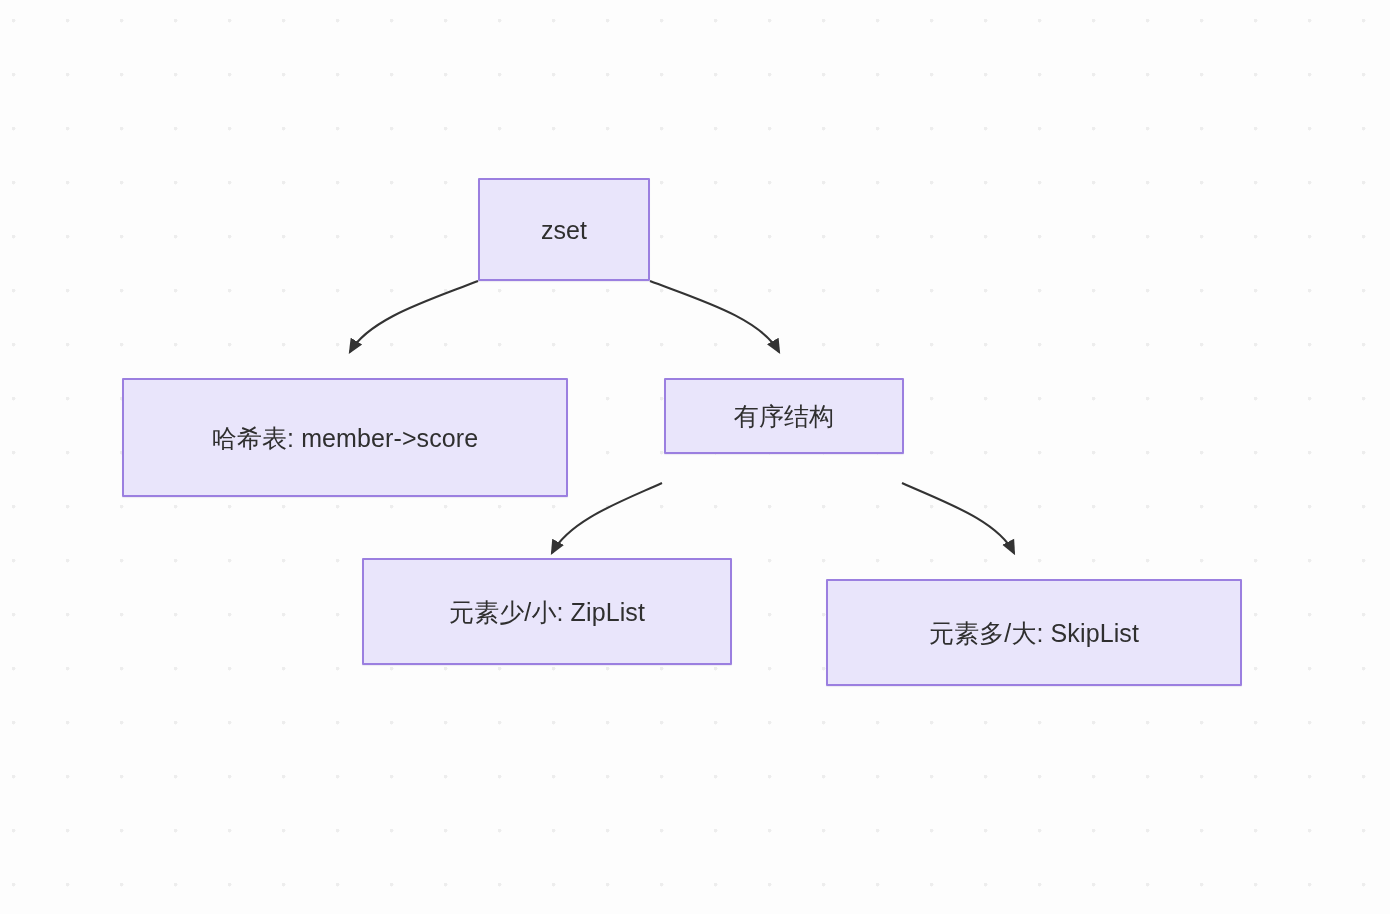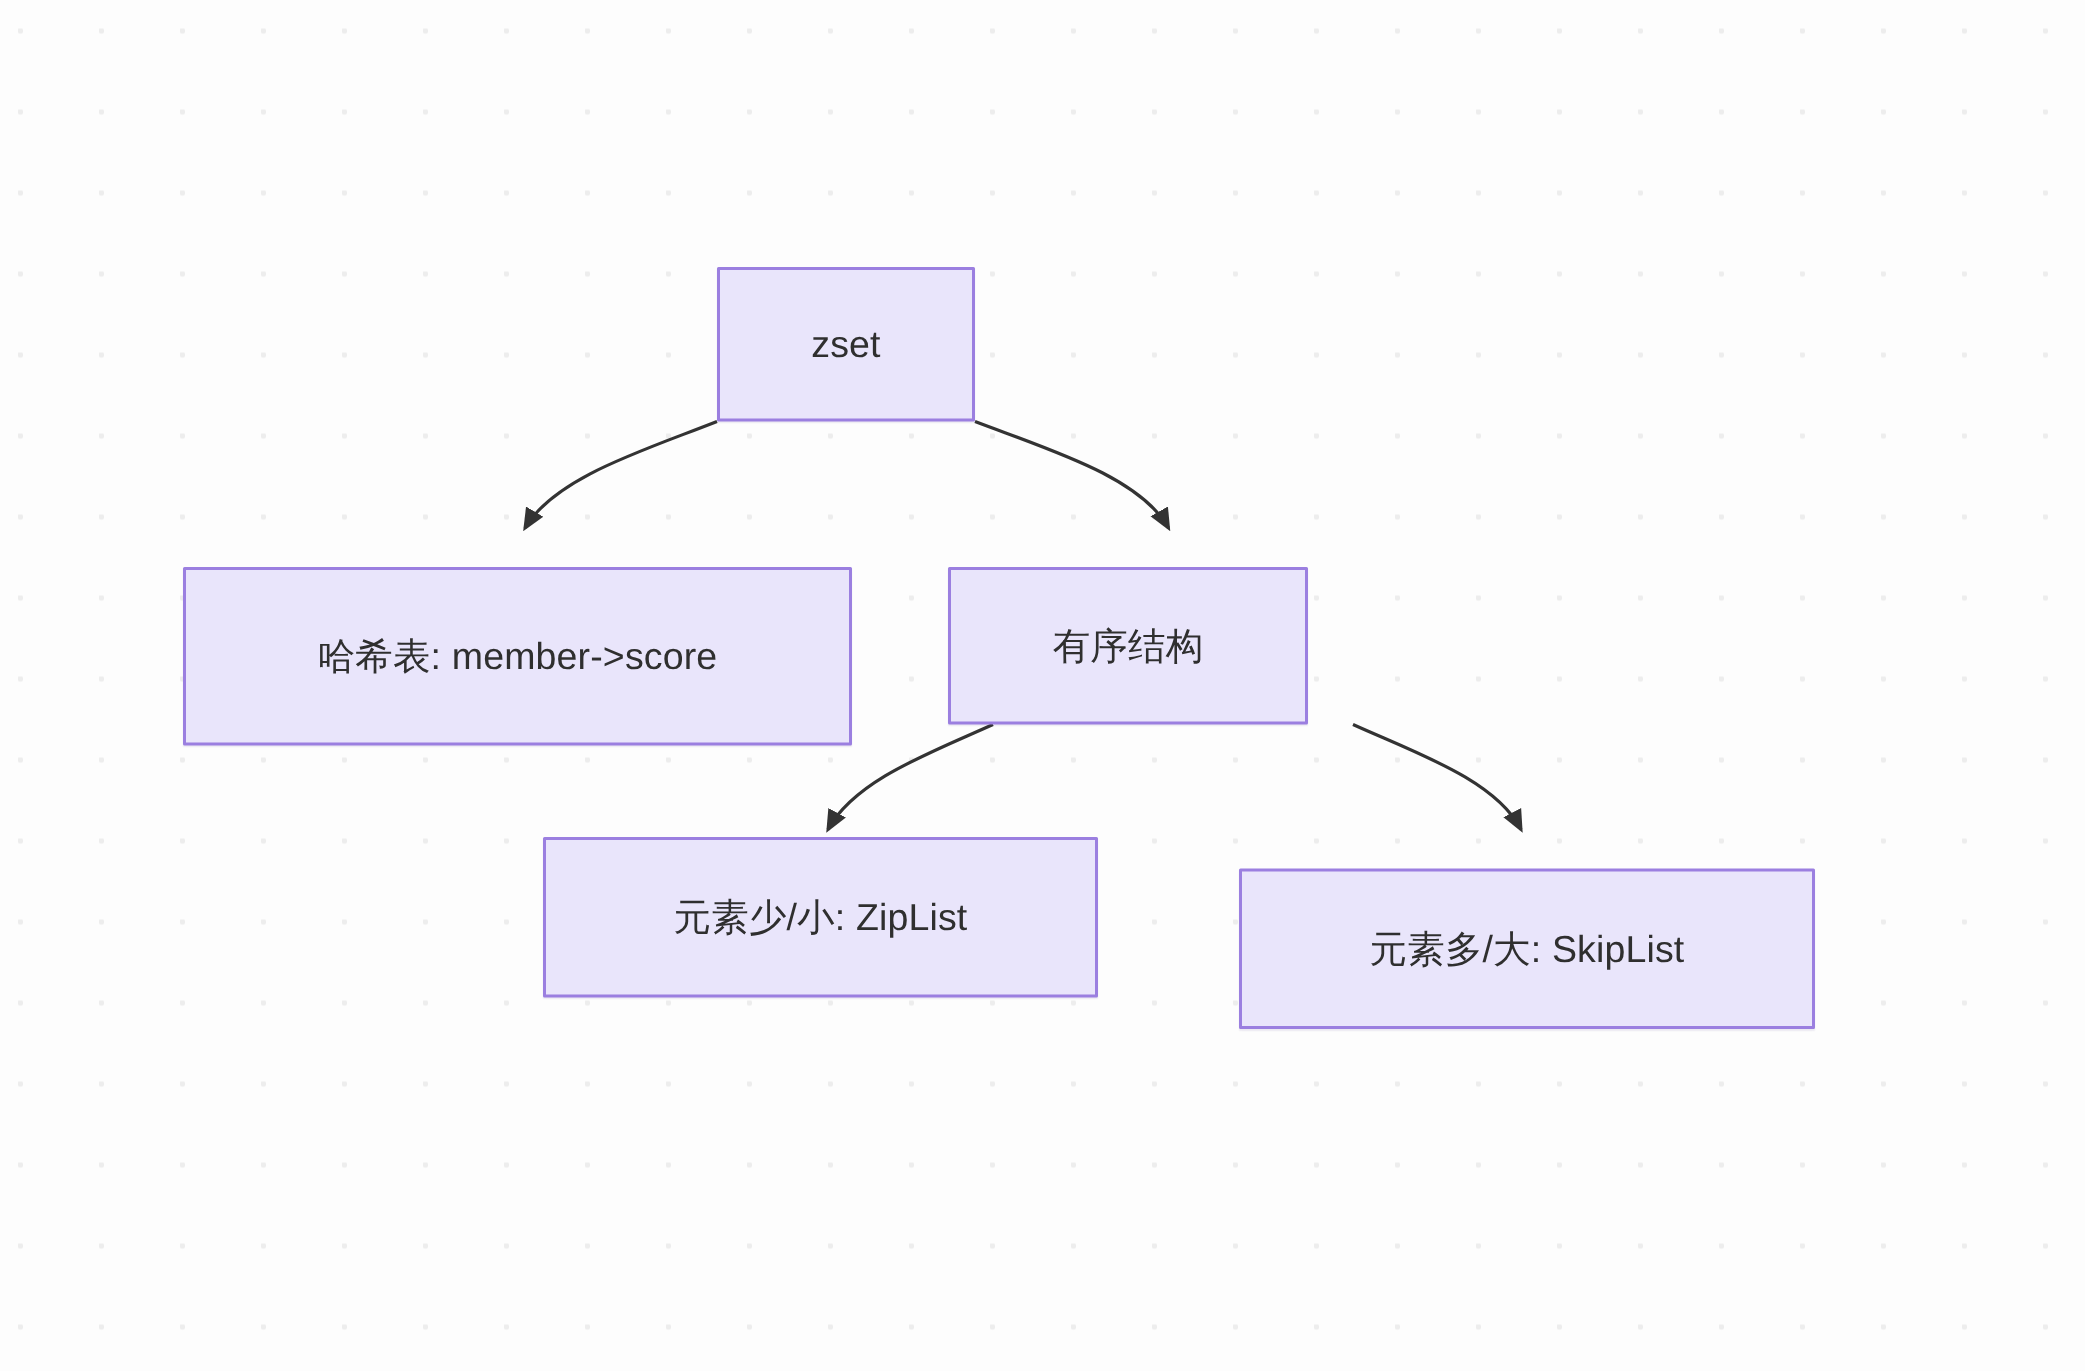--- a/index.html
+++ b/index.html
@@ -47,23 +47,23 @@
   .node-label {
     color: #2f2f2f;
     font-size: 25px;
     line-height: 1.2;
     letter-spacing: 0.1px;
     white-space: nowrap;
     text-align: center;
   }
   #node-root { left: 478px; top: 178px; width: 172px; height: 103px; }
   #node-hash { left: 122px; top: 378px; width: 446px; height: 119px; }
-  #node-sorted { left: 632px; top: 378px; width: 240px; height: 105px; }
+  #node-sorted { left: 664px; top: 378px; width: 240px; height: 76px; }
   #node-ziplist { left: 362px; top: 558px; width: 370px; height: 107px; }
-  #node-skiplist { left: 826px; top: 579px; width: 384px; height: 107px; }
+  #node-skiplist { left: 826px; top: 579px; width: 416px; height: 107px; }
 </style>
 </head>
 <body>
 
 <div id="canvas">
 
   <svg id="edges" viewBox="0 0 1390 914" width="1390" height="914" xmlns="http://www.w3.org/2000/svg">
     <defs>
       <marker id="arrow" viewBox="0 0 10 10" refX="8.4" refY="5" markerWidth="7.2" markerHeight="7.2" orient="auto-start-reverse">
         <path d="M 0 0.6 L 10 5 L 0 9.4 z" fill="#333333"></path>

